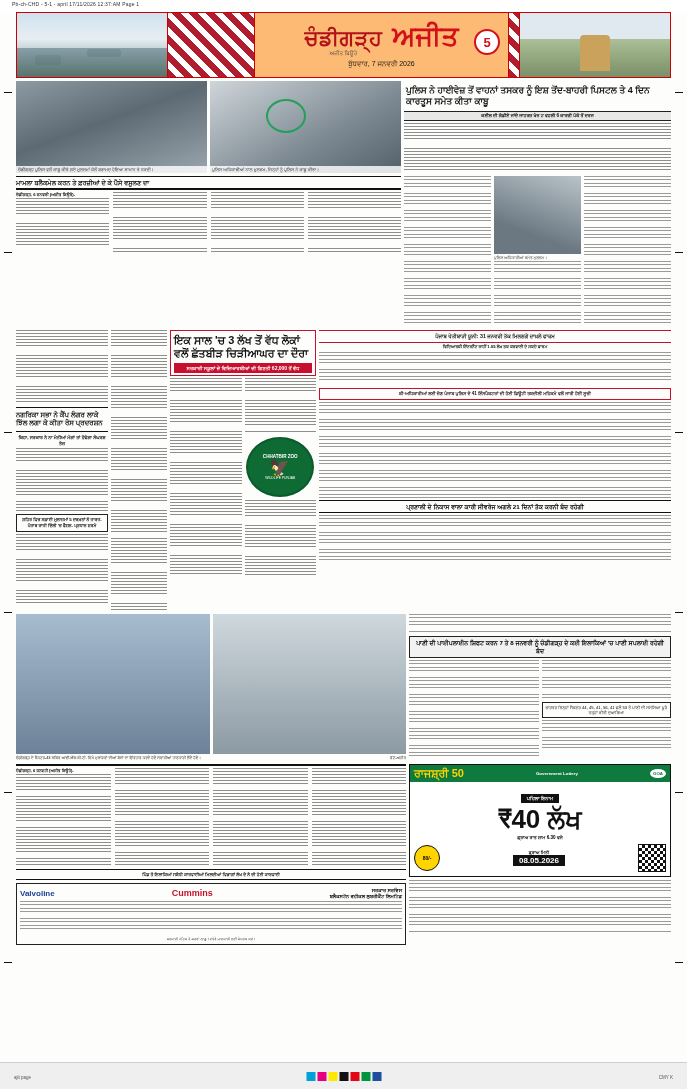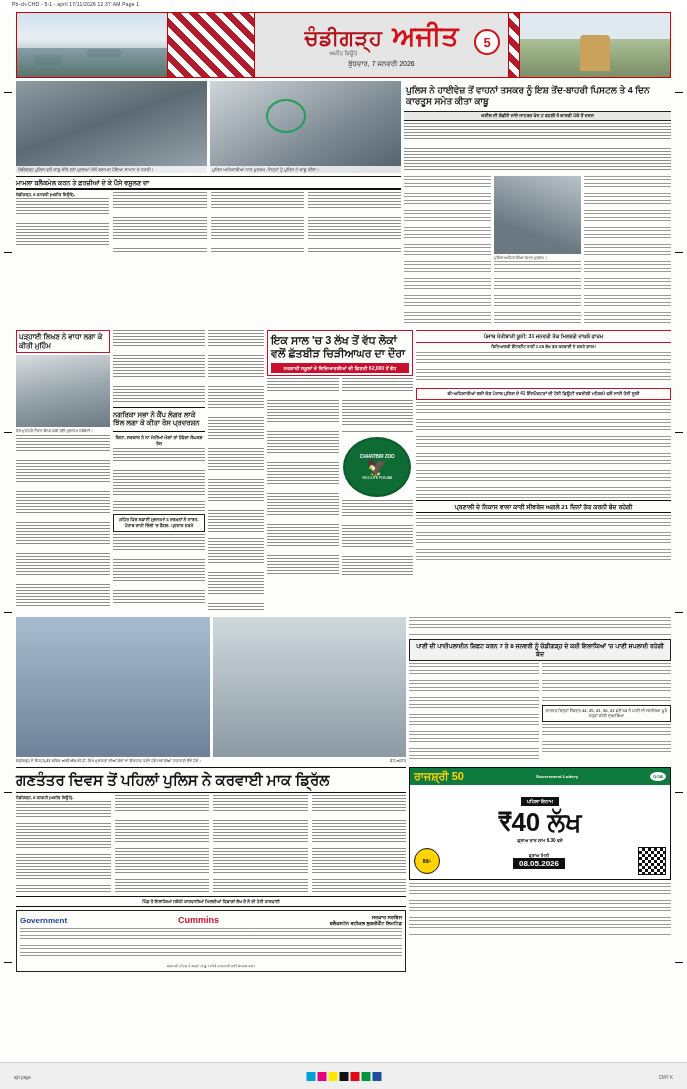--- a/index.html
+++ b/index.html
@@ -21,21 +21,21 @@
   .mast-img{width:150px;height:100%;background:
      linear-gradient(180deg,#cfe2ef 0%,#e7eef2 40%,#bfcfd2 60%,#8fa39a 100%);
      position:relative;overflow:hidden;}
   .mast-img:after{content:"";position:absolute;left:0;right:0;bottom:0;height:46%;
      background:linear-gradient(180deg,#7c94a0,#4e6b63);opacity:.85;}
   .mast-img .b1{position:absolute;width:26px;height:10px;background:#6a7f86;border-radius:3px;left:18px;bottom:12px;opacity:.8;}
   .mast-img .b2{position:absolute;width:34px;height:8px;background:#54727a;border-radius:3px;left:70px;bottom:20px;opacity:.8;}
   .mast-pat{width:86px;background:
      repeating-linear-gradient(45deg,#b01d2e 0 6px,#ffffff 6px 12px);
      border-left:1px solid #c00;border-right:1px solid #c00;}
-  .mast-center{flex:1;position:relative;background:#e5e5e5;display:flex;flex-direction:column;align-items:center;justify-content:center;}
+  .mast-center{flex:1;position:relative;background:#fdba74;display:flex;flex-direction:column;align-items:center;justify-content:center;}
   .mast-city{font-size:21px;font-weight:bold;color:#b3121b;letter-spacing:.5px;line-height:1;}
   .mast-city-sub{font-size:5.5px;color:#444;margin-top:2px;}
   .mast-title{font-size:27px;font-weight:bold;color:#d41018;line-height:1;margin-top:1px;}
   .mast-row{display:flex;align-items:baseline;gap:10px;}
   .mast-date{font-size:7px;color:#111;margin-top:3px;}
   .mast-circle{position:absolute;right:8px;top:16px;width:22px;height:22px;border-radius:50%;
      border:2px solid #d41018;color:#d41018;font-size:13px;font-weight:bold;display:flex;align-items:center;justify-content:center;background:#fff;}
   .mast-img2{width:150px;height:100%;background:linear-gradient(180deg,#cfdcc0 0%,#9fb48b 55%,#7b8f68 100%);position:relative;overflow:hidden;}
   .mast-img2 .mon{position:absolute;left:50%;transform:translateX(-50%);bottom:6px;width:30px;height:36px;background:#caa25b;border-radius:4px 4px 0 0;}
   .mast-img2 .sky{position:absolute;top:0;left:0;right:0;height:40%;background:#dfe9ef;}
@@ -180,28 +180,20 @@
             <div class="lines2" style="height:62px;margin-top:1px;"></div>
           </div>
           <div style="flex:1;">
               <div class="lines2" style="height:150px;"></div>
             </div>
         </div>
       </div>
 
       <div style="display:flex;gap:3px;margin-top:4px;">
 
-        <div style="flex:0 0 94px;">
-          <div class="boxred" style="padding:2px;">
-            <div class="hl" style="font-size:7.2px;line-height:1.2;">ਪੜ੍ਹਾਈ ਲਿਖਣ ਨੇ ਵਾਧਾ ਲਗਾ ਕੇ ਕੀਤੀ ਮੁਹਿੰਮ</div>
-          </div>
-          <div class="photo ph-d" style="height:72px;margin-top:2px;"></div>
-          <div style="font-size:3.9px;line-height:1.3;margin-top:1px;">ਰੋਸ ਮੁਜ਼ਾਹਰੇ ਦੌਰਾਨ ਬੈਨਰ ਫੜੀ ਹੋਈ ਮੁਲਾਜ਼ਮ ਜਥੇਬੰਦੀ।</div>
-          <div class="lines" style="height:178px;margin-top:2px;"></div>
-        </div>
 
         <div style="flex:0 0 92px;">
           <div class="lines" style="height:74px;"></div>
           <div class="rule" style="margin:3px 0"></div>
           <div class="hl" style="font-size:7px;line-height:1.2;">ਨਗਰਿਕਾ ਸਭਾ ਨੇ ਕੈਂਪ ਲੰਗਰ ਲਾਕੇ ਝਿੱਲ ਲਗਾ ਕੇ ਕੀਤਾ ਰੋਸ ਪ੍ਰਦਰਸ਼ਨ</div>
           <div class="rule" style="margin:3px 0"></div>
           <div style="font-size:4.6px;text-align:center;font-weight:bold;line-height:1.25;">ਕਿਹਾ, ਸਰਕਾਰ ਨੇ ਨਾ ਮੰਨੀਆਂ ਮੰਗਾਂ ਤਾਂ ਹੋਵੇਗਾ ਸੰਘਰਸ਼ ਤੇਜ਼</div>
           <div class="lines" style="height:64px;margin-top:2px;"></div>
           <div class="boxblk" style="padding:2px;margin-top:2px;">
             <div style="font-size:4.4px;text-align:center;font-weight:bold;line-height:1.3;">ਸ਼ਹਿਰ ਵਿਚ ਸਫ਼ਾਈ ਮੁਲਾਜ਼ਮਾਂ 5 ਦਰਖ਼ਤਾਂ ਨੇ ਜਾਰਜ-ਪੰਜਾਬ ਰਾਜੀ ਦਿੱਲੀ 'ਚ ਫੈਸ਼ਨ- ਪ੍ਰਧਾਨ ਸ਼ਰਮੇ</div>
@@ -278,21 +270,20 @@
               </div>
               <div class="lines2" style="height:30px;margin-top:2px;"></div>
             </div>
           </div>
         </div>
       </div>
 
       <div style="display:flex;gap:3px;margin-top:4px;">
         <div style="flex:0 0 390px;">
           <div class="rule"></div>
-          <div class="hl" style="font-size:15px;padding:3px 0;">ਗਣਤੰਤਰ ਦਿਵਸ ਤੋਂ ਪਹਿਲਾਂ ਪੁਲਿਸ ਨੇ ਕਰਵਾਈ ਮਾਕ ਡ੍ਰਿੱਲ</div>
           <div class="rule"></div>
           <div style="display:flex;gap:4px;margin-top:2px;">
             <div style="flex:1;">
               <div style="font-size:4.1px;font-weight:bold;">ਚੰਡੀਗੜ੍ਹ, 6 ਜਨਵਰੀ (ਅਜੀਤ ਬਿਊਰੋ)-</div>
               <div class="lines" style="height:92px;margin-top:1px;"></div>
             </div>
             <div style="flex:1;">
                 <div class="lines" style="height:98px;"></div>
               </div>
             <div style="flex:1;">
@@ -301,21 +292,21 @@
             <div style="flex:1;">
                 <div class="lines" style="height:98px;"></div>
               </div>
           </div>
           <div class="rule" style="margin-top:3px"></div>
           <div style="font-size:4.4px;font-weight:bold;text-align:center;padding:2px 0;">ਪਿੰਡ ਤੇ ਇਲਾਕਿਆਂ ਸਬੰਧੀ ਕਾਰਵਾਈਆਂ ਮਿਲਦੀਆਂ ਵਿਭਾਗਾਂ ਲੱਖ ਦੇ ਨੇ ਦੀ ਹੋਈ ਕਾਰਵਾਈ</div>
           <div class="rule"></div>
 
           <div class="boxblk" style="margin-top:3px;padding:3px;display:flex;flex-direction:column;gap:2px;">
             <div style="display:flex;align-items:center;justify-content:space-between;">
-              <span style="font-size:8px;font-weight:bold;color:#1c3f94;">Government</span>
+              <span style="font-size:8px;font-weight:bold;color:#1c3f94;">Valvoline</span>
               <span style="font-size:9px;font-weight:bold;color:#c8102e;">Cummins</span>
               <span style="font-size:5px;font-weight:bold;text-align:right;line-height:1.2;">
                 <span>ਸਰਕਾਰ ਸਰਵਿਸ</span><br>
                 <span>ਬਲੈਕਸਟੋਨ ਵਹੀਕਲ ਲੁਬਰੀਕੈਂਟ ਲਿਮਟਿਡ</span>
               </span>
             </div>
             <div class="lines2" style="height:34px;"></div>
             <div style="font-size:3.6px;text-align:center;">ਸਰਕਾਰੀ ਨੋਟਿਸ ਤੇ ਸ਼ਰਤਾਂ ਲਾਗੂ। ਵਧੇਰੇ ਜਾਣਕਾਰੀ ਲਈ ਸੰਪਰਕ ਕਰੋ।</div>
           </div>
         </div>

